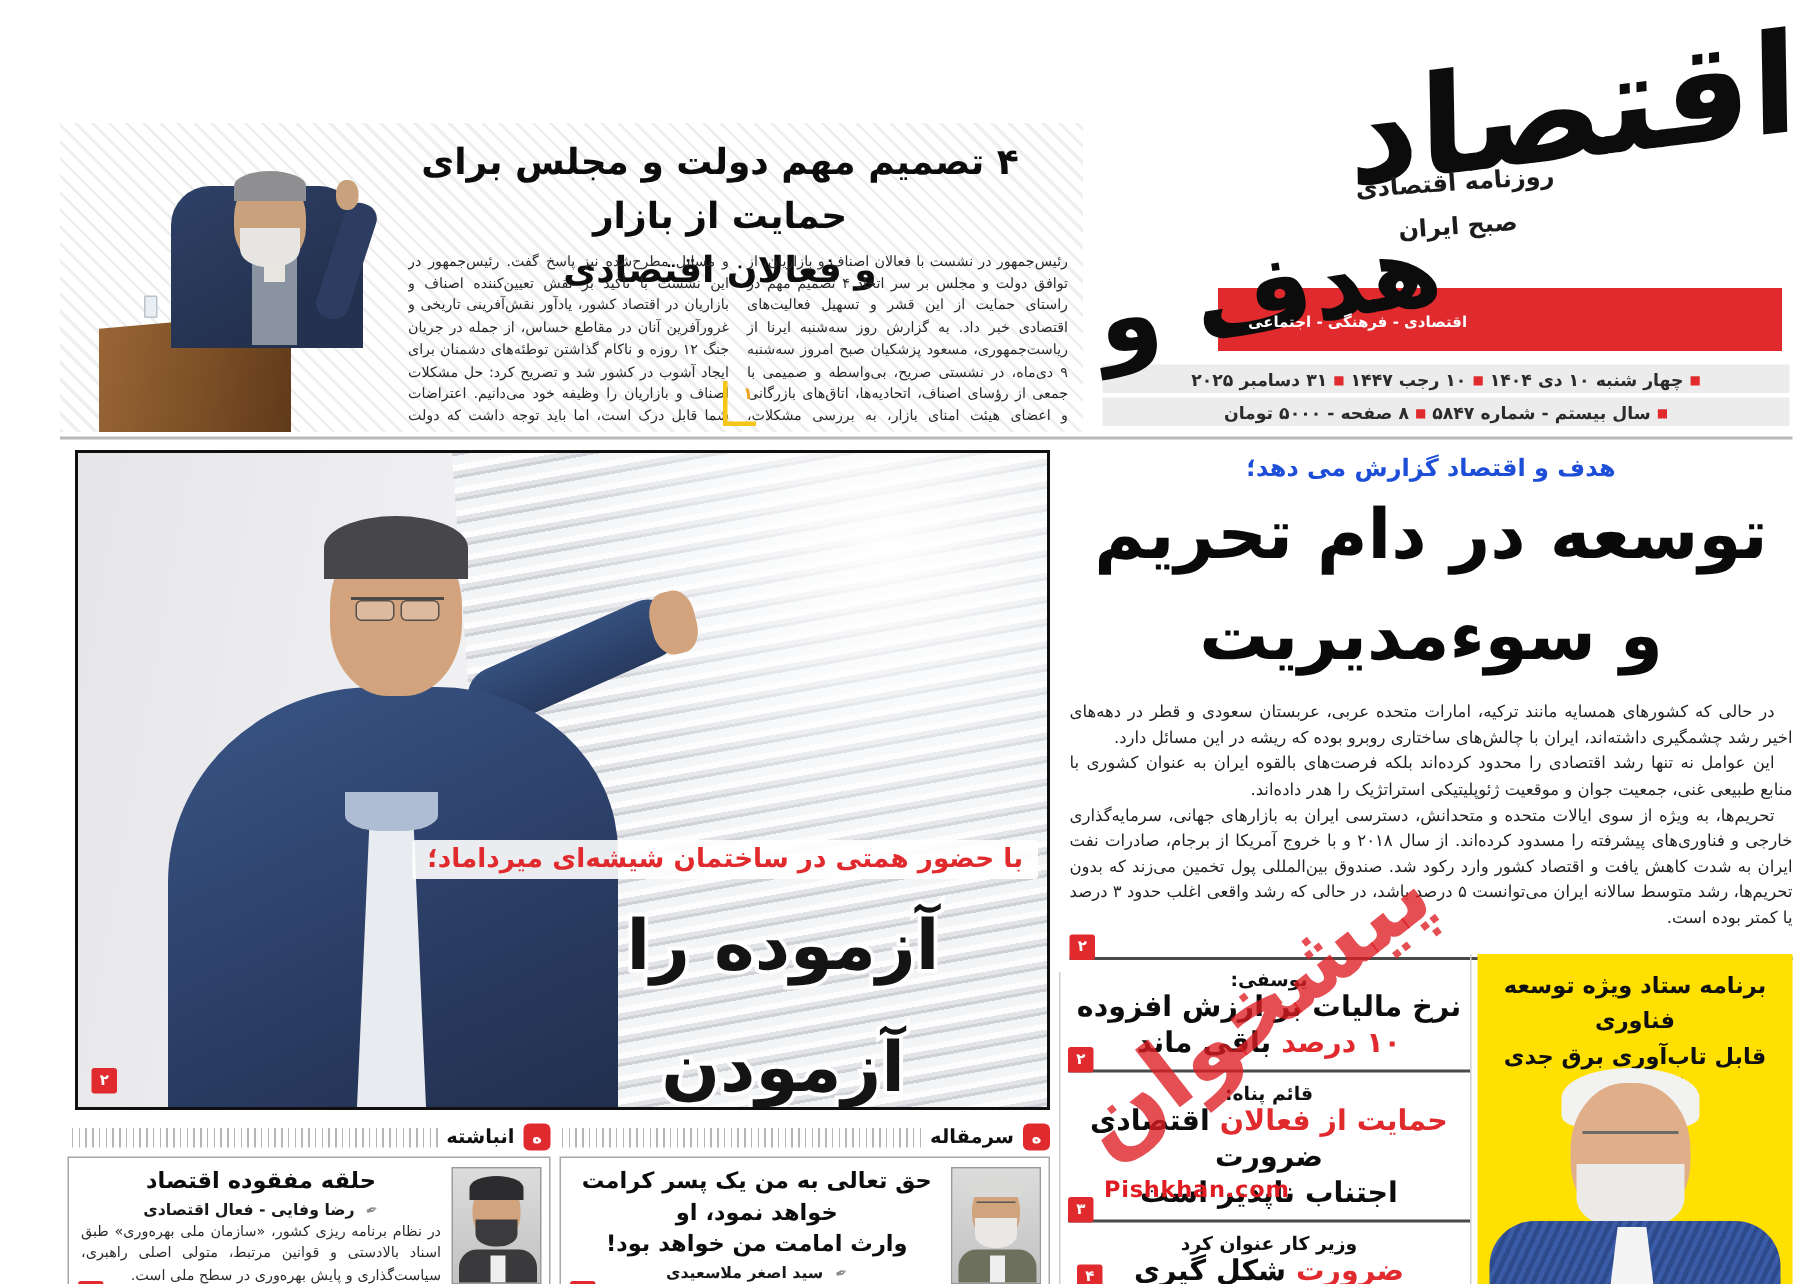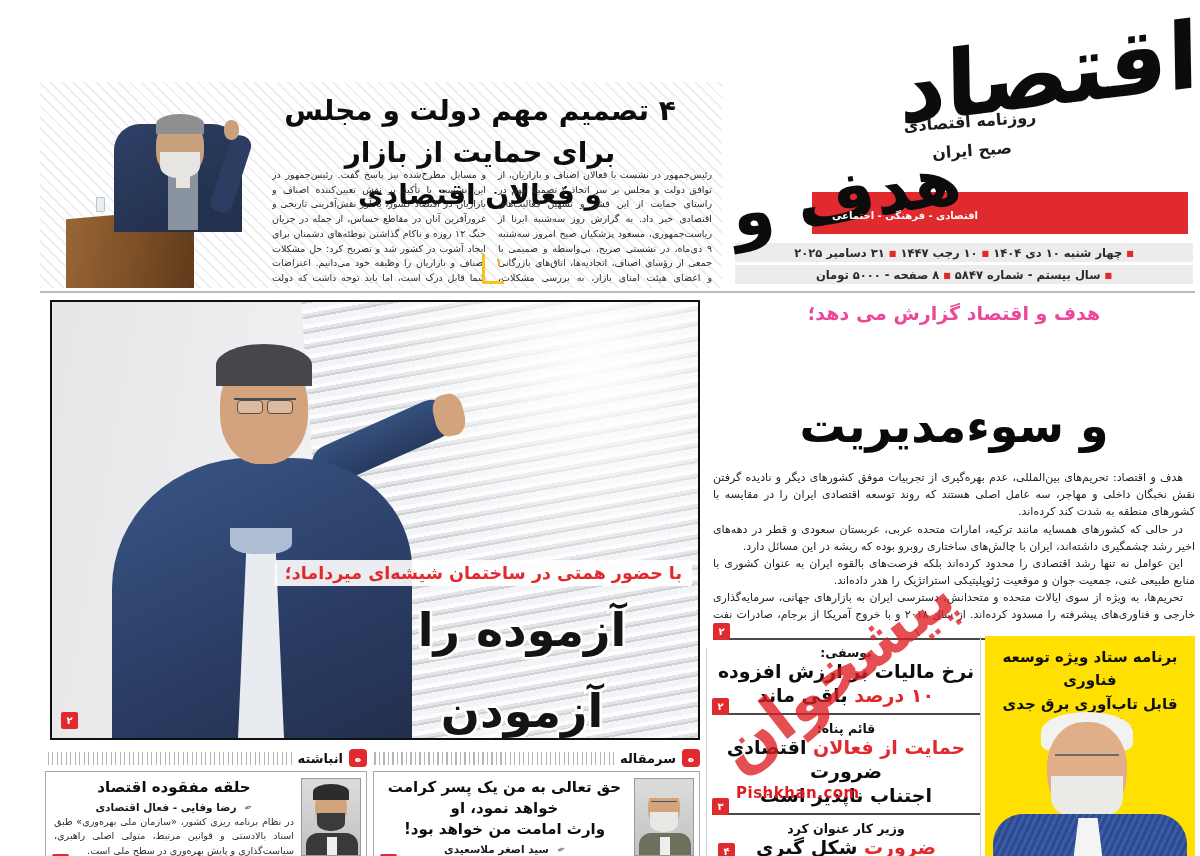--- a/index.html
+++ b/index.html
@@ -9,21 +9,21 @@
   }
   *{margin:0;padding:0;box-sizing:border-box;}
   html,body{background:#ffffff;}
   body{font-family:"DejaVu Sans",sans-serif;color:var(--ink);}
   .page{position:relative;width:1200px;height:856px;background:#fff;overflow:hidden;direction:rtl;margin:0 auto;}
 
   
   .tl-box{position:absolute;left:40px;top:82px;width:682px;height:206px;overflow:hidden;
     background:repeating-linear-gradient(45deg,#efefef 0 2px,#ffffff 2px 8px);}
   .tl-head{position:absolute;right:18px;top:8px;width:448px;text-align:center;font-weight:bold;
-    font-size:28px;line-height:1.5;color:#0d0d0d;}
+    font-size:24px;line-height:1.5;color:#0d0d0d;}
   .tl-textwrap{position:absolute;right:10px;top:86px;width:440px;height:116px;display:flex;gap:12px;overflow:hidden;}
   .tl-col{flex:1;font-size:9.5px;line-height:1.55;text-align:justify;color:#2a2a2a;}
   .corner-mark{position:absolute;left:442px;bottom:4px;width:22px;height:30px;
     border-left:3px solid #f5c518;border-bottom:3px solid #f5c518;}
   .corner-mark span{position:absolute;right:2px;top:2px;color:#f0a11b;font-size:11px;font-weight:bold;}
 
   
   .tl-photo{position:absolute;left:12px;bottom:0;width:232px;height:180px;}
   .pd-podium{position:absolute;left:14px;bottom:0;width:128px;height:80px;
     background:linear-gradient(100deg,#9a6636 0%,#7c4f26 55%,#5f3a1a 100%);
@@ -83,21 +83,21 @@
   .ph-head{position:absolute;right:8px;top:288px;width:336px;text-align:center;font-weight:900;
     font-size:46px;line-height:1.75;color:#141414;
     -webkit-text-stroke:5px #ffffff;paint-order:stroke fill;
     text-shadow:0 0 2px #fff,0 0 4px #fff;}
   .pagebox{width:17px;height:17px;background:var(--red);color:#fff;font-size:10px;font-weight:bold;
     display:flex;align-items:center;justify-content:center;border-radius:2px;}
   .ph-pg{position:absolute;left:9px;bottom:9px;}
 
   
   .main-col{position:absolute;left:713px;top:302px;width:482px;height:344px;}
-  .mc-kicker{text-align:center;font-size:19px;font-weight:bold;color:#ec4899;}
+  .mc-kicker{text-align:center;font-size:16px;font-weight:bold;color:#1d4ed8;}
   .mc-head{text-align:center;font-size:46px;font-weight:900;line-height:1.45;color:#0a0a0a;margin-top:2px;letter-spacing:-1px;}
   .mc-body{margin-top:10px;height:152px;overflow:hidden;font-size:11px;line-height:1.55;text-align:justify;color:#222;}
   .mc-body p{text-indent:12px;}
   .cutline{position:relative;border-top:2px solid #4a4a4a;}
   .cutline .pagebox{position:absolute;left:0;top:-17px;}
   .mc-rule{position:absolute;left:0;top:336px;width:100%;}
 
   
   .teasers{position:absolute;left:712px;top:645px;width:268px;height:211px;}
   .tz-kicker{text-align:center;font-size:12.5px;font-weight:bold;color:#111;}
@@ -220,25 +220,24 @@
     <div class="ph-head">
       <span>آزموده را آزمودن</span><br>
       
     </div>
     <div class="pagebox ph-pg">۲</div>
   </figure>
 
   <section class="main-col">
     <div class="mc-kicker">هدف و اقتصاد گزارش می دهد؛</div>
     <h1 class="mc-head">
-      <br>
+      <span>توسعه در دام تحریم</span><br>
       <span>و سوءمدیریت</span>
     </h1>
     <div class="mc-body">
-      <p>هدف و اقتصاد: تحریم‌های بین‌المللی، عدم بهره‌گیری از تجربیات موفق کشورهای دیگر و نادیده گرفتن نقش نخبگان داخلی و مهاجر، سه عامل اصلی هستند که روند توسعه اقتصادی ایران را در مقایسه با کشورهای منطقه به شدت کند کرده‌اند.</p>
       <p>در حالی که کشورهای همسایه مانند ترکیه، امارات متحده عربی، عربستان سعودی و قطر در دهه‌های اخیر رشد چشمگیری داشته‌اند، ایران با چالش‌های ساختاری روبرو بوده که ریشه در این مسائل دارد.</p>
       <p>این عوامل نه تنها رشد اقتصادی را محدود کرده‌اند بلکه فرصت‌های بالقوه ایران به عنوان کشوری با منابع طبیعی غنی، جمعیت جوان و موقعیت ژئوپلیتیکی استراتژیک را هدر داده‌اند.</p>
       <p>تحریم‌ها، به ویژه از سوی ایالات متحده و متحدانش، دسترسی ایران به بازارهای جهانی، سرمایه‌گذاری خارجی و فناوری‌های پیشرفته را مسدود کرده‌اند. از سال ۲۰۱۸ و با خروج آمریکا از برجام، صادرات نفت ایران به شدت کاهش یافت و اقتصاد کشور وارد رکود شد. صندوق بین‌المللی پول تخمین می‌زند که بدون تحریم‌ها، رشد متوسط سالانه ایران می‌توانست ۵ درصد باشد، در حالی که رشد واقعی اغلب حدود ۳ درصد یا کمتر بوده است.</p>
     </div>
     <div class="cutline mc-rule">
       <div class="pagebox">۲</div>
     </div>
   </section>
 
   <section class="teasers">

